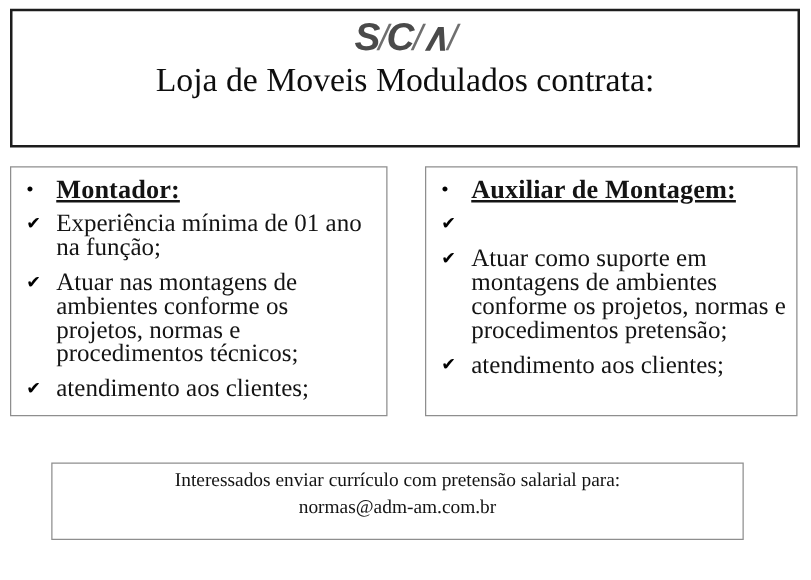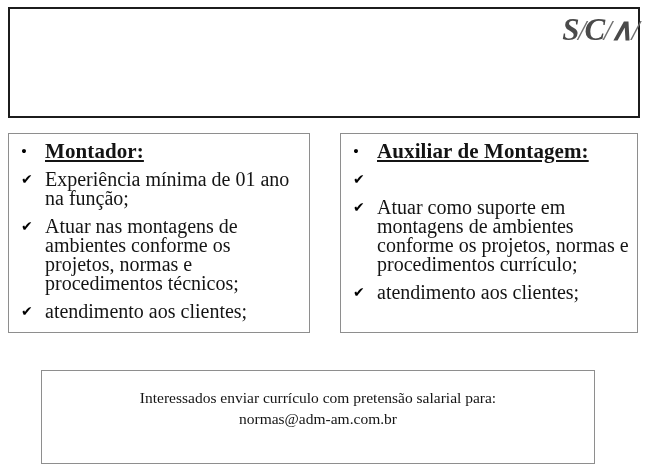--- a/index.html
+++ b/index.html
@@ -22,25 +22,25 @@
     position: absolute;
     left: 8px;
     top: 7px;
     width: 632px;
     height: 111px;
     border: 2px solid #1c1c1c;
     box-sizing: border-box;
     background: #ffffff;
   }
   #brand-logo {
-    text-align: right;
+    text-align: center;
     margin-top: 4px;
     height: 34px;
     line-height: 34px;
-    font-family: Liberation Serif, serif;
+    font-family: Liberation Sans, sans-serif;
     font-weight: 700;
     font-style: italic;
     font-size: 31px;
     letter-spacing: -0.5px;
     color: #4a4a4a;
     white-space: nowrap;
   }
   #brand-logo .slash {
     font-weight: 400;
     font-size: 29px;
@@ -112,40 +112,41 @@
     font-size: 21px;
     letter-spacing: 0.1px;
   }
 
   
   #contact-box {
     position: absolute;
     left: 41px;
     top: 370px;
     width: 554px;
-    height: 94px;
+    height: 62px;
     border: 1px solid #8e8e8e;
     box-sizing: border-box;
     background: #ffffff;
-    padding-top: 16px;
+    padding-top: 3px;
   }
   .contact-line {
     text-align: center;
     font-size: 15.5px;
     line-height: 21px;
     color: #141414;
   }
 </style>
 </head>
 <body>
 
 <div id="header-box">
   <div id="brand-logo">
     <span>S</span><span class="slash">/</span><span>C</span><span class="slash">/</span><span>∧</span><span class="slash">/</span>
   </div>
+  <div id="header-title">Loja de Moveis Modulados contrata:</div>
 </div>
 
 <div class="column-box" id="column-box-left">
 
   <div class="bullet-row">
     <span class="bullet-marker dot">•</span>
     <span class="bullet-text heading">Montador:</span>
   </div>
 
   <div class="bullet-row">
@@ -171,21 +172,21 @@
     <span class="bullet-marker dot">•</span>
     <span class="bullet-text heading">Auxiliar de Montagem:</span>
   </div>
 
   <div class="bullet-row">
     <span class="bullet-marker check">✔</span>
   </div>
 
   <div class="bullet-row">
     <span class="bullet-marker check">✔</span>
-    <span class="bullet-text">Atuar como suporte em montagens de ambientes conforme os projetos, normas e procedimentos currículo;</span>
+    <span class="bullet-text">Atuar como suporte em montagens de ambientes conforme os projetos, normas e procedimentos pretensão;</span>
   </div>
 
   <div class="bullet-row">
     <span class="bullet-marker check">✔</span>
     <span class="bullet-text">atendimento aos clientes;</span>
   </div>
 
 </div>
 
 <div id="contact-box">

